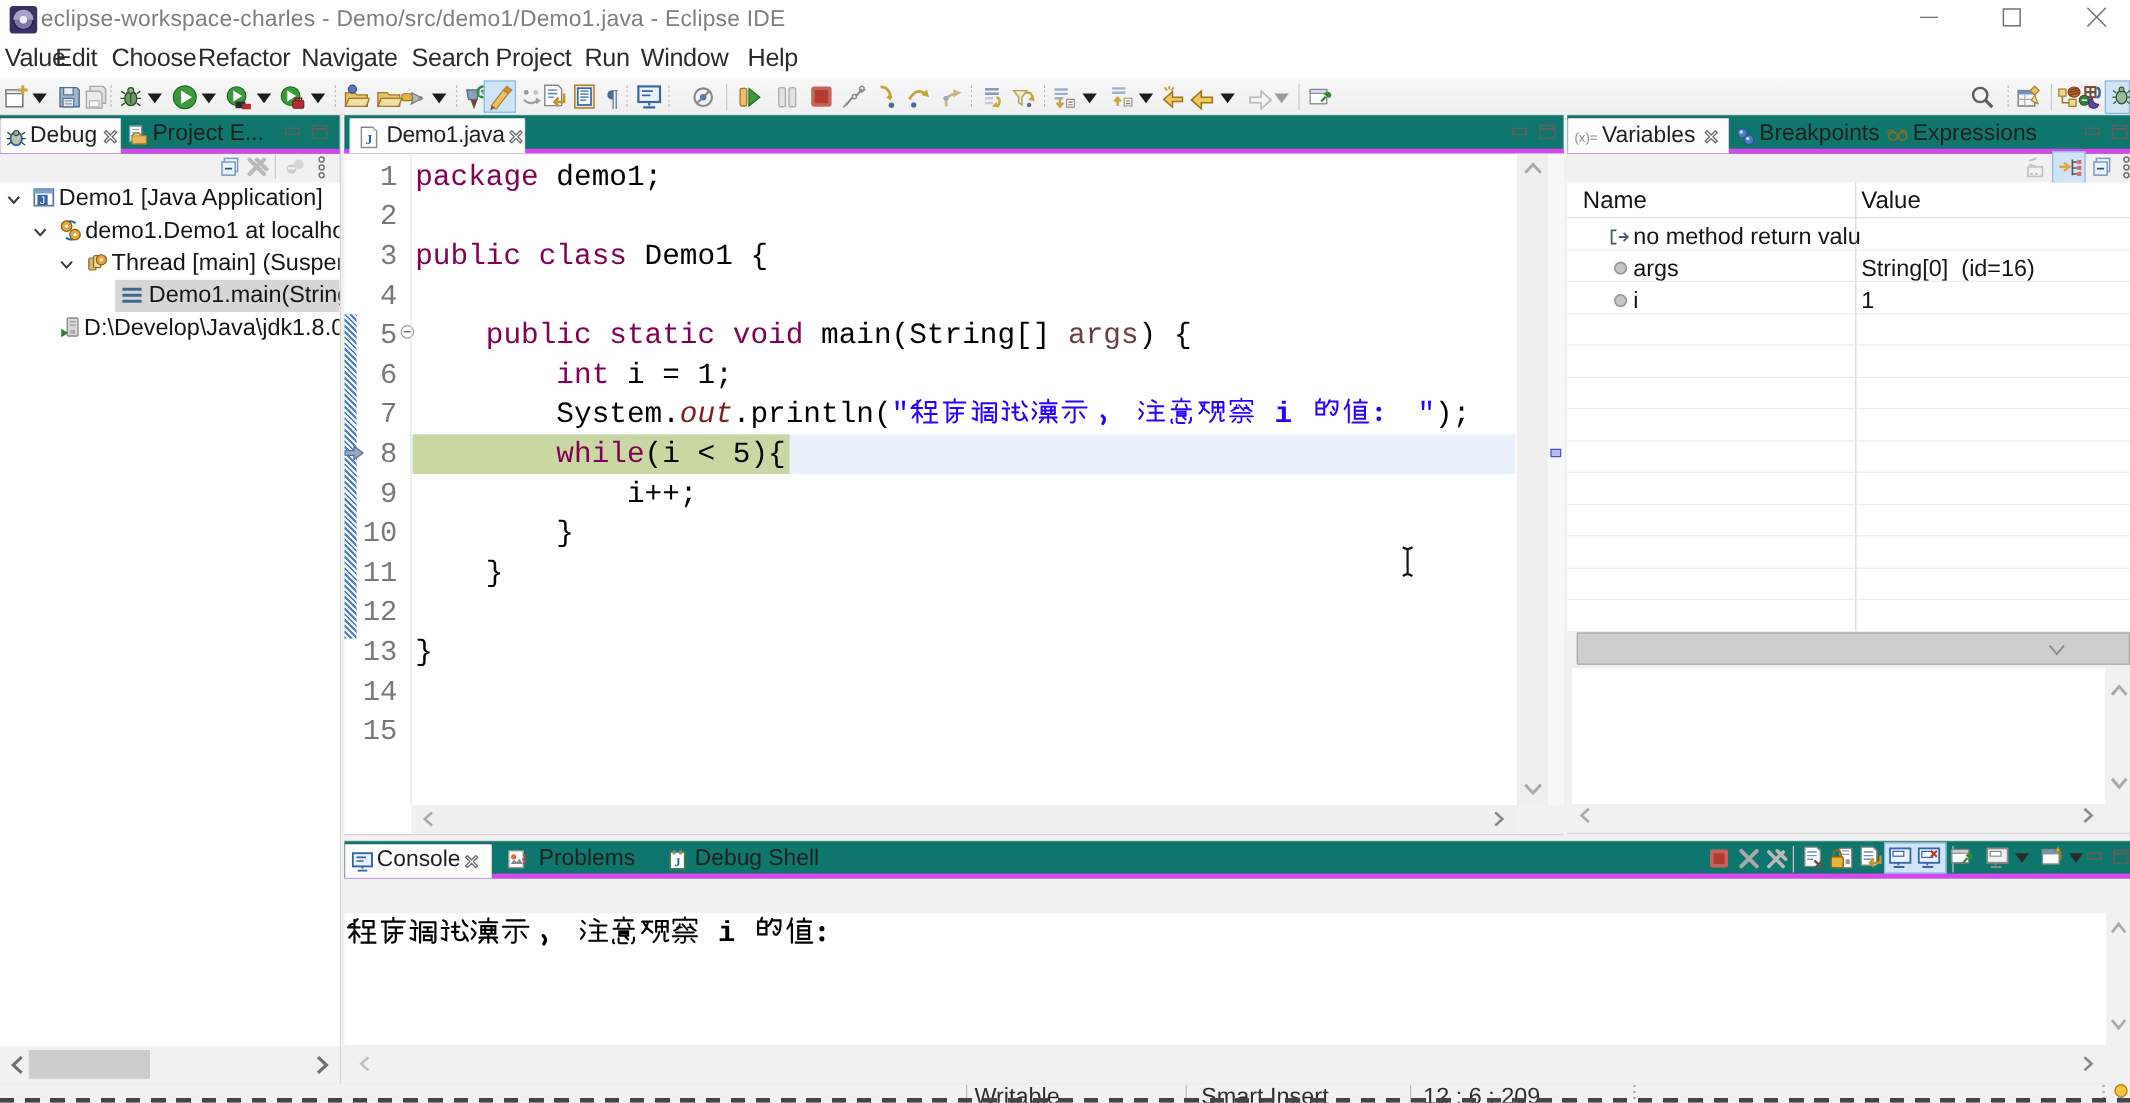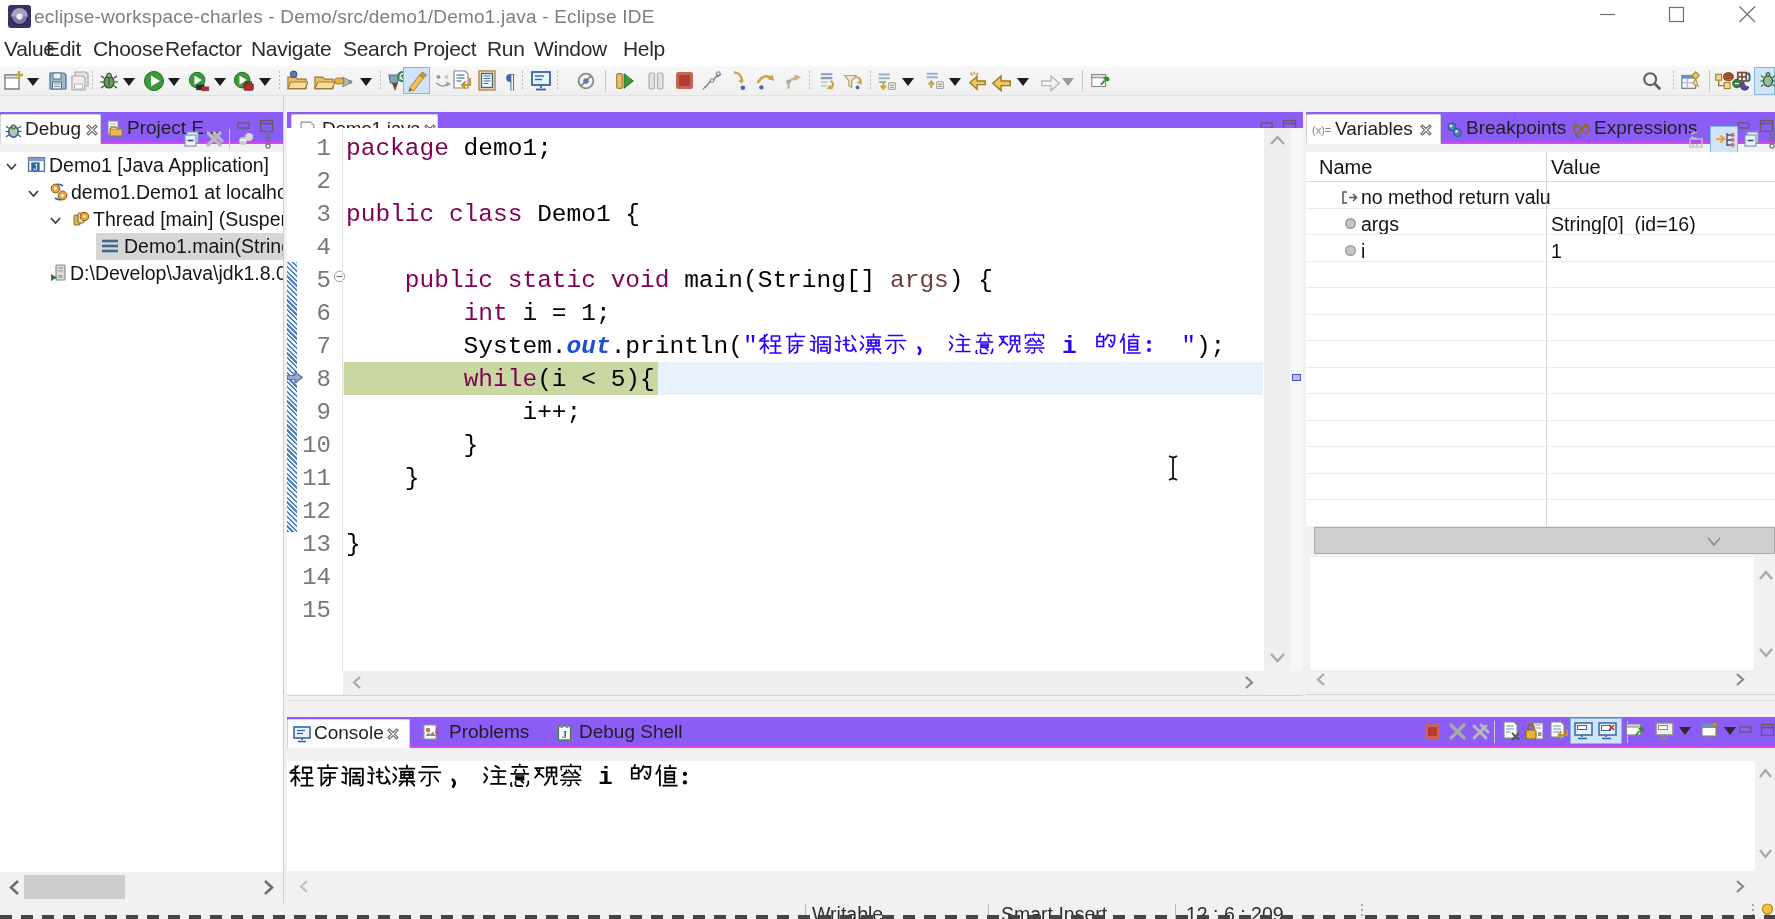--- a/index.html
+++ b/index.html
@@ -12,36 +12,36 @@
 
 #toolbar{position:absolute;left:0;top:66px;width:1775px;height:30px;background:linear-gradient(#f7f7f7,#efefef);border-bottom:1px solid #e2e2e2}
 .tbi{position:absolute;top:3px;width:22px;height:24px}
 .tsep{position:absolute;top:5px;width:1px;height:20px;background:repeating-linear-gradient(#bbb 0 2px,transparent 2px 4px)}
 .tsolid{position:absolute;top:4px;width:1px;height:22px;background:#c9c9c9}
 .darr{position:absolute;top:12px;width:0;height:0;border-left:6px solid transparent;border-right:6px solid transparent;border-top:8px solid #1c1c1c}
 .darr.gray{border-top-color:#9a9a9a}
 
 #work{position:absolute;left:0;top:96px;width:1775px;height:823px;background:#f1f1f1}
 .panel{position:absolute;background:#f1f1f1}
-.tabrow{position:absolute;left:0;top:16px;right:0;height:32px;background:#8b5cf6;border-bottom:2px solid #d946ef}
+.tabrow{position:absolute;left:0;top:0;right:0;height:32px;background:#0f766e;border-bottom:4px solid #d946ef}
 .tab{position:absolute;top:2px;height:30px;white-space:nowrap}
 .tab.sel{background:#fdfdfd;border:1px solid #d4d4d4;border-bottom:1px solid #fdfdfd;border-radius:2px 2px 0 0}
 .tab .lbl{font-size:19px;color:#1f1f1f}
 .minmax{position:absolute;top:7px;width:15px;height:13px}
 .vtools{position:absolute;height:25px}
 
 .trow{position:absolute;left:0;width:283px;height:27px;font-size:19.5px;color:#151515;white-space:nowrap;overflow:hidden}
 .chev{position:absolute;width:12px;height:8px}
 
 #ed-lines{position:absolute;font-family:"Liberation Mono",monospace;font-size:24.5px;line-height:33px}
 #ed-lines>div{white-space:pre;height:33px}
 .ln{position:absolute;right:0;color:#787878;font-family:"Liberation Mono",monospace;font-size:24px;line-height:33px}
 .kw{color:#7f0055;font-weight:normal}
 .str{color:#2a00ff}
-.fld{color:#1d4ed8;font-weight:bold;font-style:italic}
+.fld{color:#7f1d1d;font-weight:normal;font-style:italic}
 .prm{color:#6a3e3e}
 
 .vrow{position:absolute;font-size:19.5px;color:#141414;white-space:nowrap}
 .vsep{position:absolute;left:0;height:1px;background:#ececec}
 
 .dash{position:absolute;height:3.5px;background:repeating-linear-gradient(90deg,#454545 0 12px,transparent 12px 21px)}
 .cjk{display:inline-block;vertical-align:-3px}
 #console .cjk{vertical-align:-5px}
 </style></head>
 <body>

